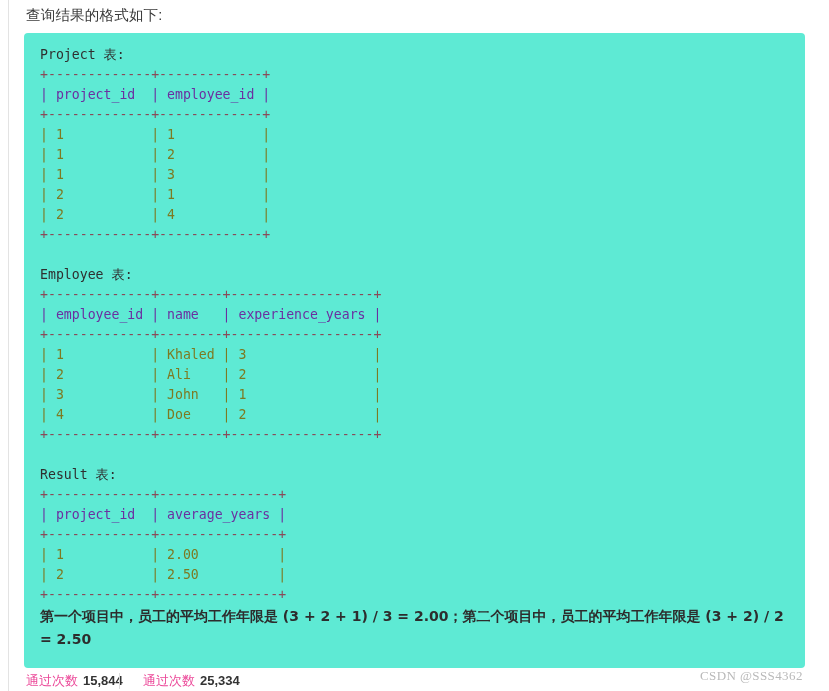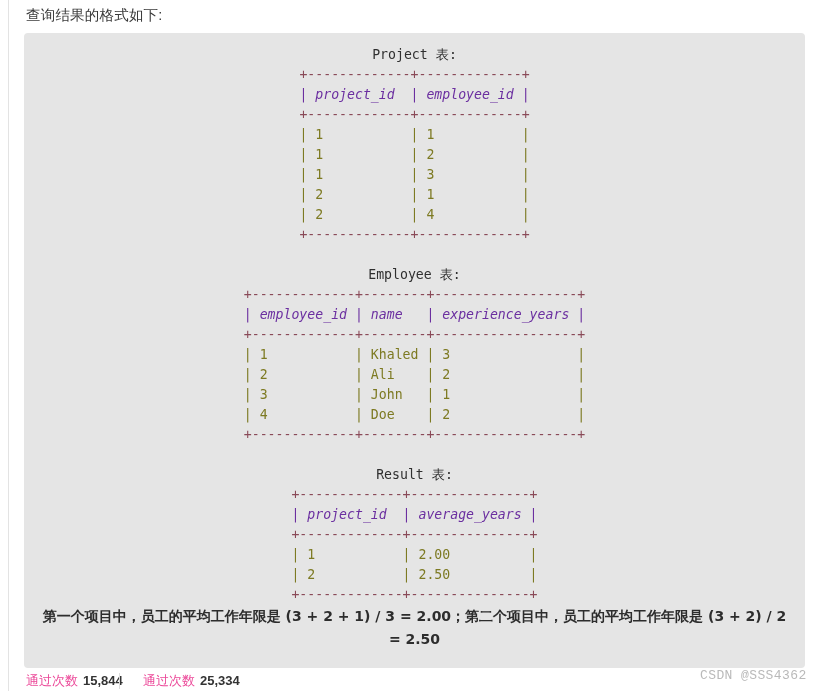--- a/index.html
+++ b/index.html
@@ -44,46 +44,45 @@
     letter-spacing: 0.2px;
     white-space: nowrap;
   }
 
   .code-block {
     position: absolute;
     left: 24px;
     top: 33px;
     width: 781px;
     height: 635px;
-    background: #e5e5e5;
+    background: #5eead4;
     border-radius: 4px;
     box-sizing: border-box;
     padding: 12px 16px 10px 16px;
     overflow: hidden;
-    text-align: center;
   }
 
   .code-pre {
     margin: 0;
     font-family: "DejaVu Sans Mono", "Liberation Mono", monospace;
     font-size: 13.2px;
     line-height: 20px;
     color: #383838;
     white-space: pre-wrap;
     word-break: break-word;
   }
 
   .code-line {
     display: block;
     min-height: 20px;
     white-space: pre;
   }
 
   
-  .tok-pipe   { color: #6b2fa0; font-style: italic; }
+  .tok-pipe   { color: #6b2fa0; }
   .tok-rule   { color: #8a4a58; }
   .tok-num    { color: #7d7a22; }
   .tok-head   { color: #2f2f2f; }
 
   .explain-line {
     display: block;
     white-space: pre-wrap;
     line-height: 23px;
     font-size: 13.2px;
   }
@@ -129,21 +128,21 @@
   }
 
   .watermark {
     position: absolute;
     left: 700px;
     top: 668px;
     font-size: 13px;
     color: #b9b9b9;
     letter-spacing: 0.4px;
     white-space: nowrap;
-    font-family: Liberation Mono, monospace;
+    font-family: Liberation Serif, serif;
   }
 </style>
 </head>
 <body>
 
 <div class="page">
 
   <div class="left-rule"></div>
 
   <div class="intro-line">查询结果的格式如下:</div>

